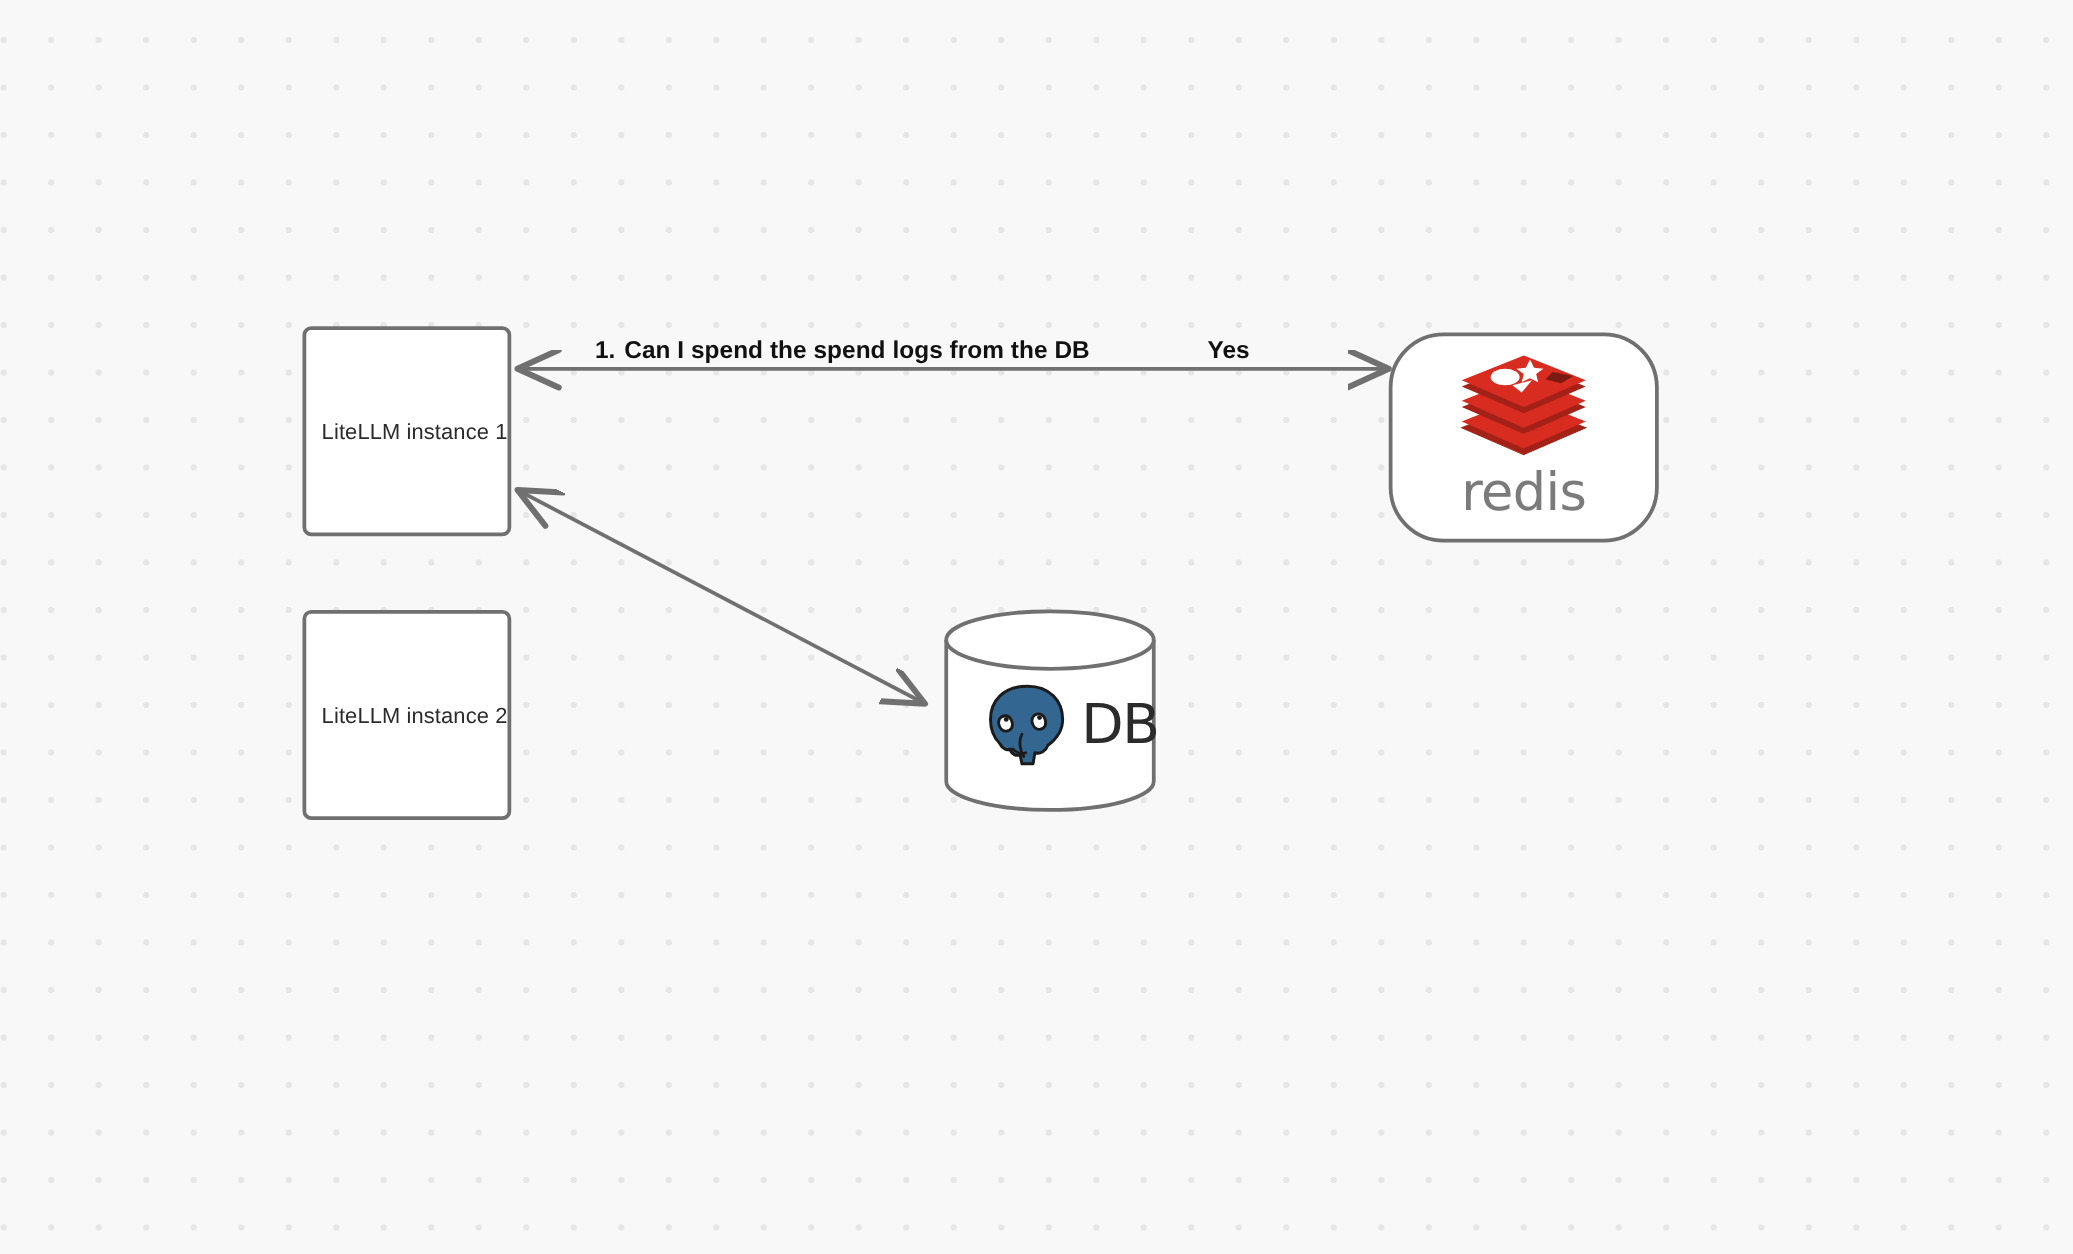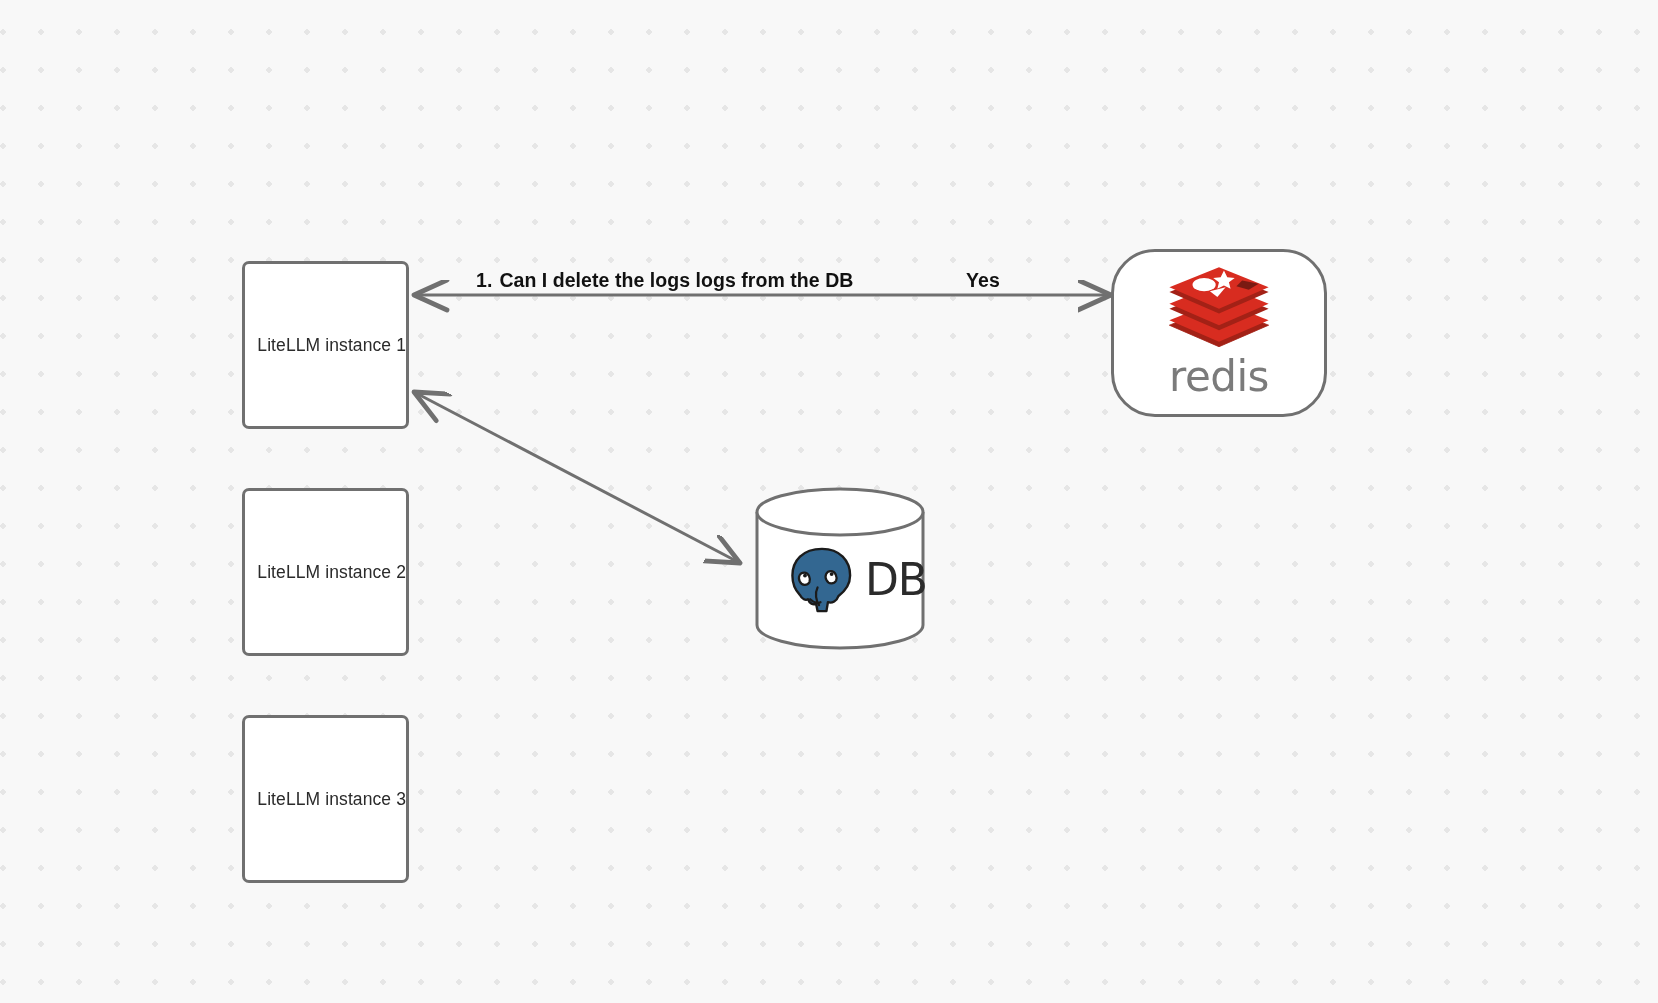--- a/index.html
+++ b/index.html
@@ -139,25 +139,22 @@
   </svg>
 
   <div class="node-box" style="left:242px; top:261px; width:167px; height:168px;">
     <span class="node-box-label">LiteLLM instance 1</span>
   </div>
 
   <div class="node-box" style="left:242px; top:488px; width:167px; height:168px;">
     <span class="node-box-label">LiteLLM instance 2</span>
   </div>
 
-  <div class="node-box" style="left:242px; top:715px; width:167px; height:168px;">
-    <span class="node-box-label">LiteLLM instance 3</span>
-  </div>
-
-  <div class="redis-node" style="left:1111px; top:249px; width:216px; height:168px;">
+
+  <div class="redis-node" style="left:1111px; top:266px; width:216px; height:168px;">
     <div class="redis-logo-wrap">
 
       <svg width="106" height="86" viewBox="0 0 128 104">
 
         <path d="M4 74 L64 50 L124 74 L64 100 Z" fill="#a32116"></path>
         <path d="M4 74 L64 50 L124 74 L64 100 Z" fill="none" stroke="#a32116" stroke-width="1"></path>
         <path d="M4 68 L64 44 L124 68 L64 94 Z" fill="#d82c20"></path>
 
         <path d="M4 54 L64 30 L124 54 L64 80 Z" fill="#a32116"></path>
         <path d="M4 48 L64 24 L124 48 L64 74 Z" fill="#d82c20"></path>
@@ -205,21 +202,21 @@
         <g fill="none" stroke="#1b1b1b" stroke-width="3" stroke-linecap="round">
           <path d="M44 60 C40 68 42 78 46 84"></path>
           <path d="M34 76 C38 80 44 82 48 80"></path>
         </g>
       </svg>
       <span class="db-text">DB</span>
     </div>
   </div>
 
   <div class="edge-label" style="left:476px; top:269px;">
-    <span class="num">1.</span><span>Can I delete the logs logs from the DB</span>
+    <span class="num">1.</span><span>Can I spend the spend logs from the DB</span>
   </div>
 
   <div class="edge-label" style="left:966px; top:269px;">
     <span>Yes</span>
   </div>
 
 
 </div>
 
 </body></html>

